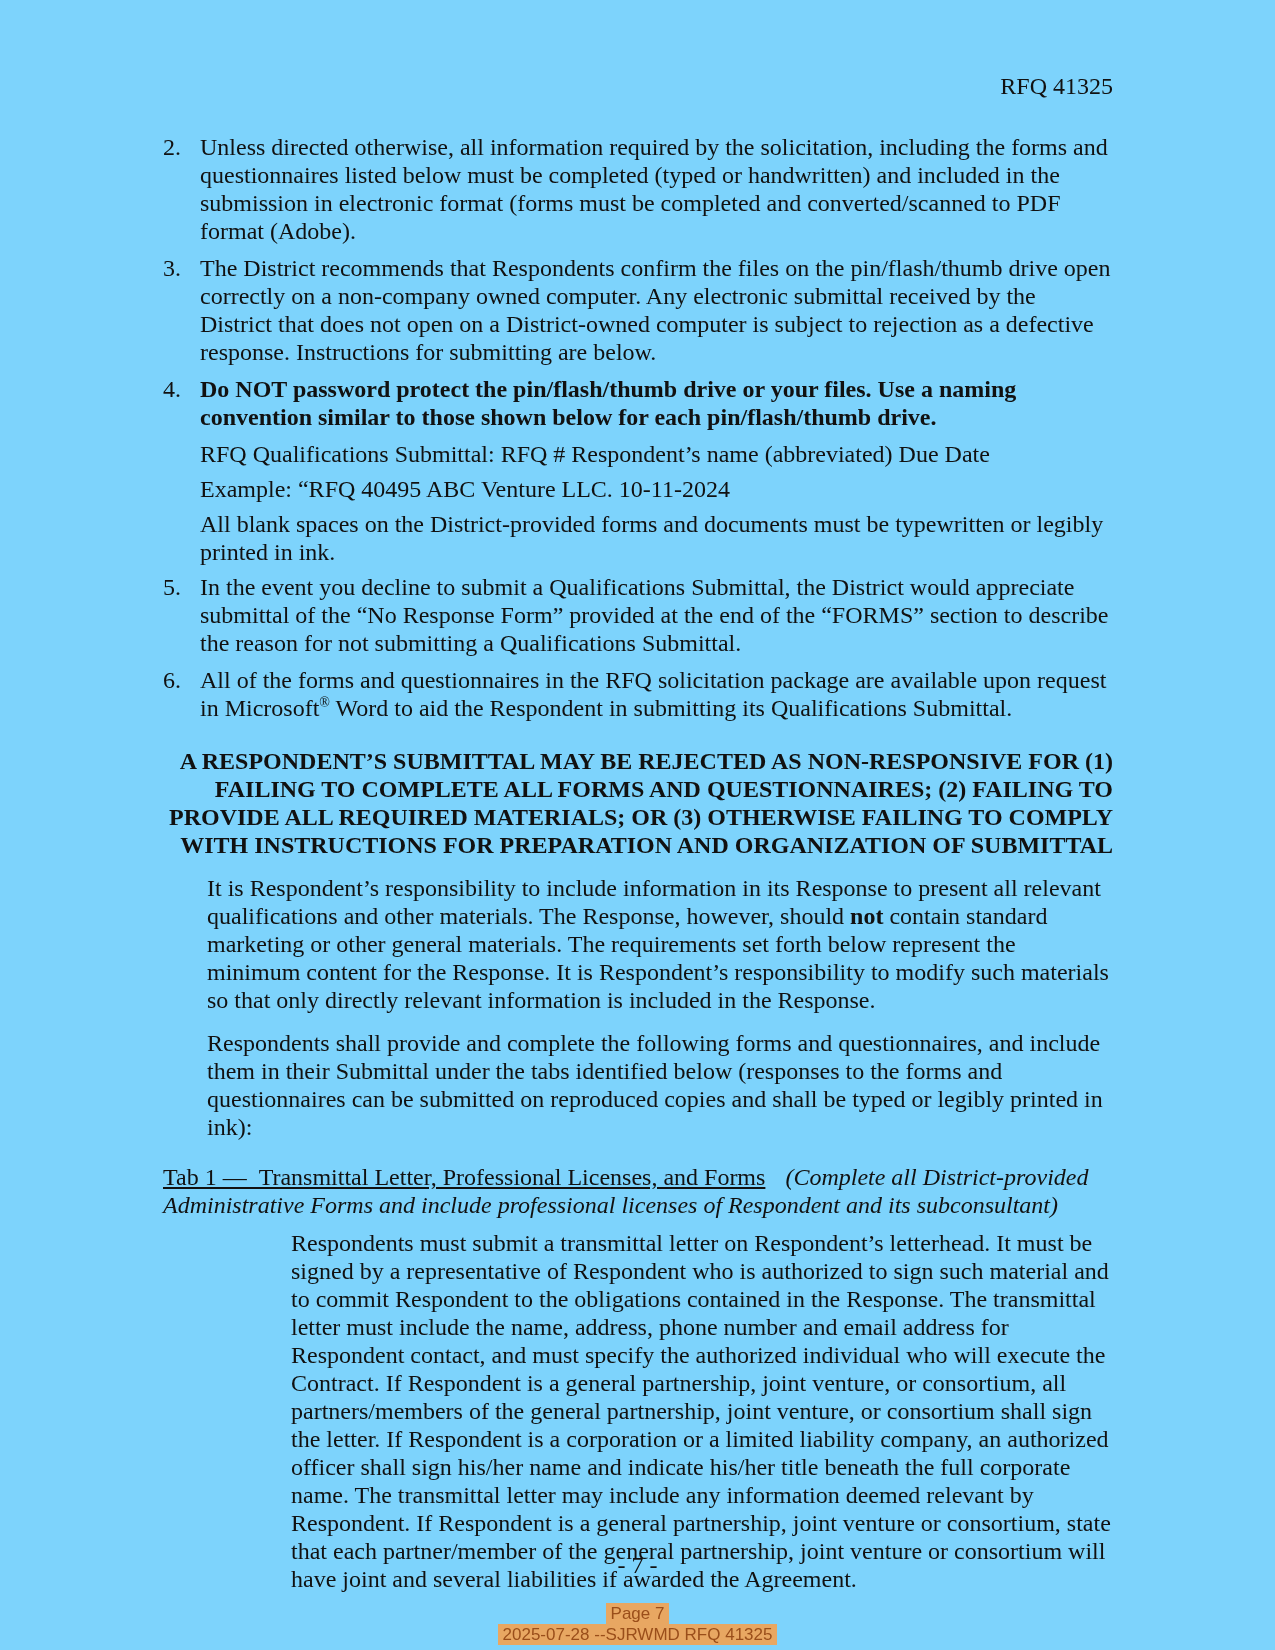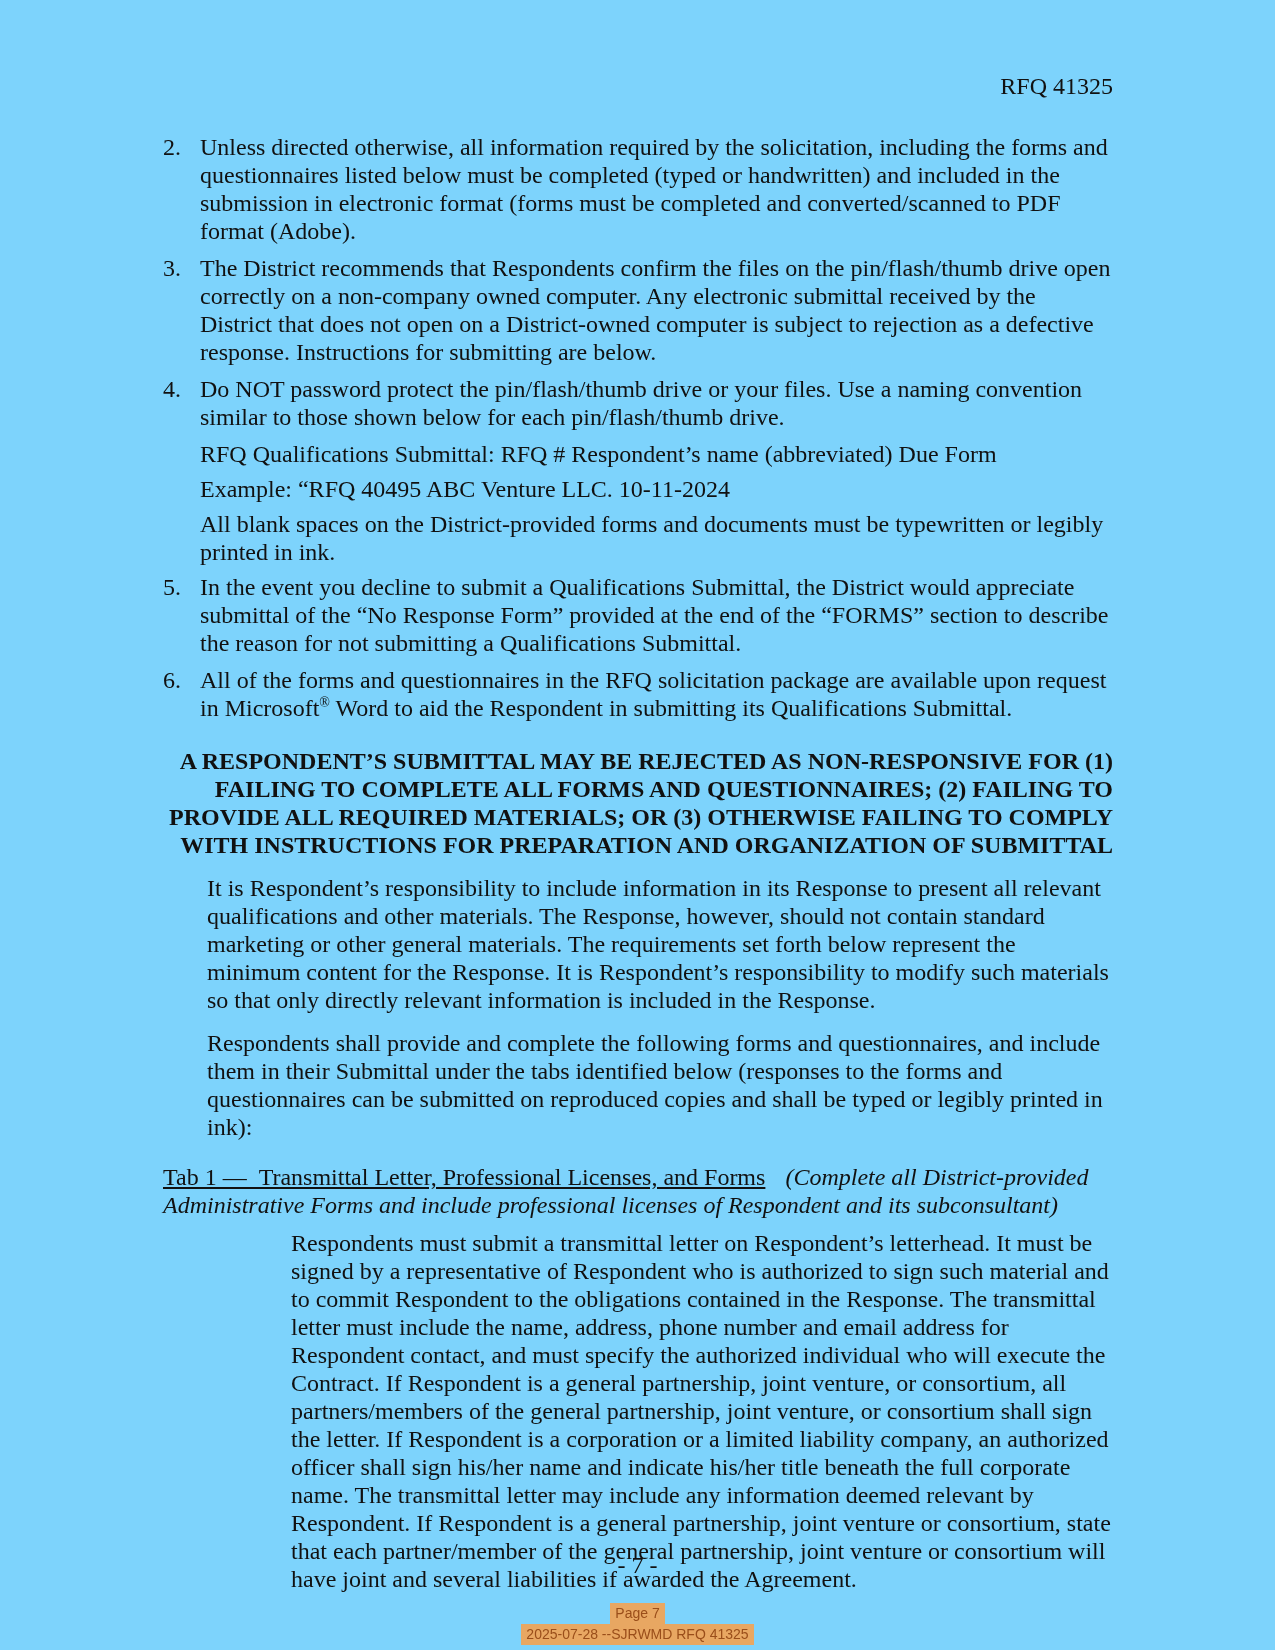--- a/index.html
+++ b/index.html
@@ -35,21 +35,21 @@
   .li .marker {
     position: absolute;
     left: 0;
     top: 0;
     width: 37px;
   }
   .sub {
     margin-left: 37px;
     margin-bottom: 7px;
   }
-  .bold { font-weight: normal; }
+  .bold { font-weight: bold; }
   .rejection {
     margin-top: 25px;
     font-weight: bold;
     text-align: right;
   }
   .para { margin-top: 15px; margin-left: 44px; }
   .tab-heading { margin-top: 22px; }
   .underline { text-decoration: underline; }
   .tab-note {
     font-style: italic;
@@ -80,21 +80,21 @@
     width: 100%;
     text-align: center;
   }
   .stamp {
     position: absolute;
     top: 1603px;
     left: 0;
     width: 100%;
     text-align: center;
     font-family: "Liberation Sans", "DejaVu Sans", sans-serif;
-    font-size: 14px;
+    font-size: 17px;
     line-height: 19px;
   }
   .stamp-line { display: block; }
   .stamp-box {
     display: inline-block;
     padding: 1px 5px;
   }
 </style>
 </head>
 <body>
@@ -114,21 +114,21 @@
       <div class="li">
         <span class="marker">3.</span>
         <div>The District recommends that Respondents confirm the files on the pin/flash/thumb drive open correctly on a non-company owned computer. Any electronic submittal received by the District that does not open on a District-owned computer is subject to rejection as a defective response. Instructions for submitting are below.</div>
       </div>
 
       <div class="li">
         <span class="marker">4.</span>
         <div class="bold">Do NOT password protect the pin/flash/thumb drive or your files. Use a naming convention similar to those shown below for each pin/flash/thumb drive.</div>
       </div>
 
-      <div class="sub">RFQ Qualifications Submittal: RFQ # Respondent’s name (abbreviated) Due Form</div>
+      <div class="sub">RFQ Qualifications Submittal: RFQ # Respondent’s name (abbreviated) Due Date</div>
       <div class="sub">Example: “RFQ 40495 ABC Venture LLC. 10-11-2024</div>
       <div class="sub">All blank spaces on the District-provided forms and documents must be typewritten or legibly printed in ink.</div>
 
       <div class="li">
         <span class="marker">5.</span>
         <div>In the event you decline to submit a Qualifications Submittal, the District would appreciate submittal of the “No Response Form” provided at the end of the “FORMS” section to describe the reason for not submitting a Qualifications Submittal.</div>
       </div>
 
       <div class="li">
         <span class="marker">6.</span>

